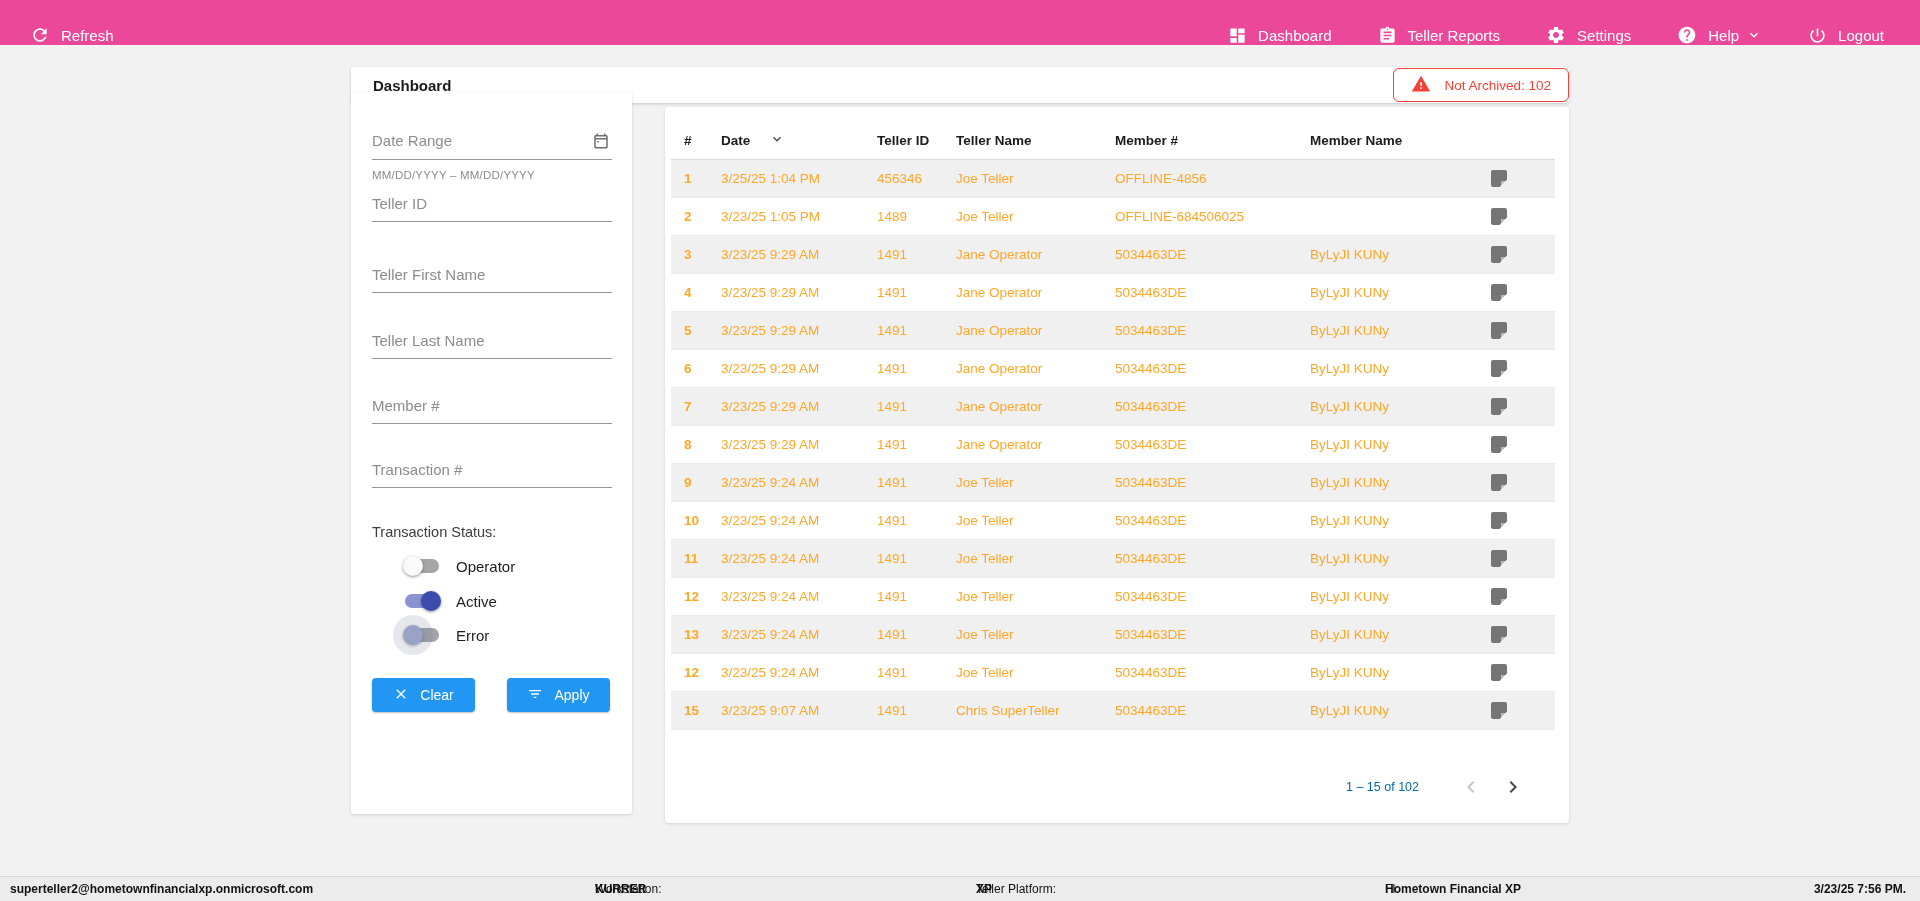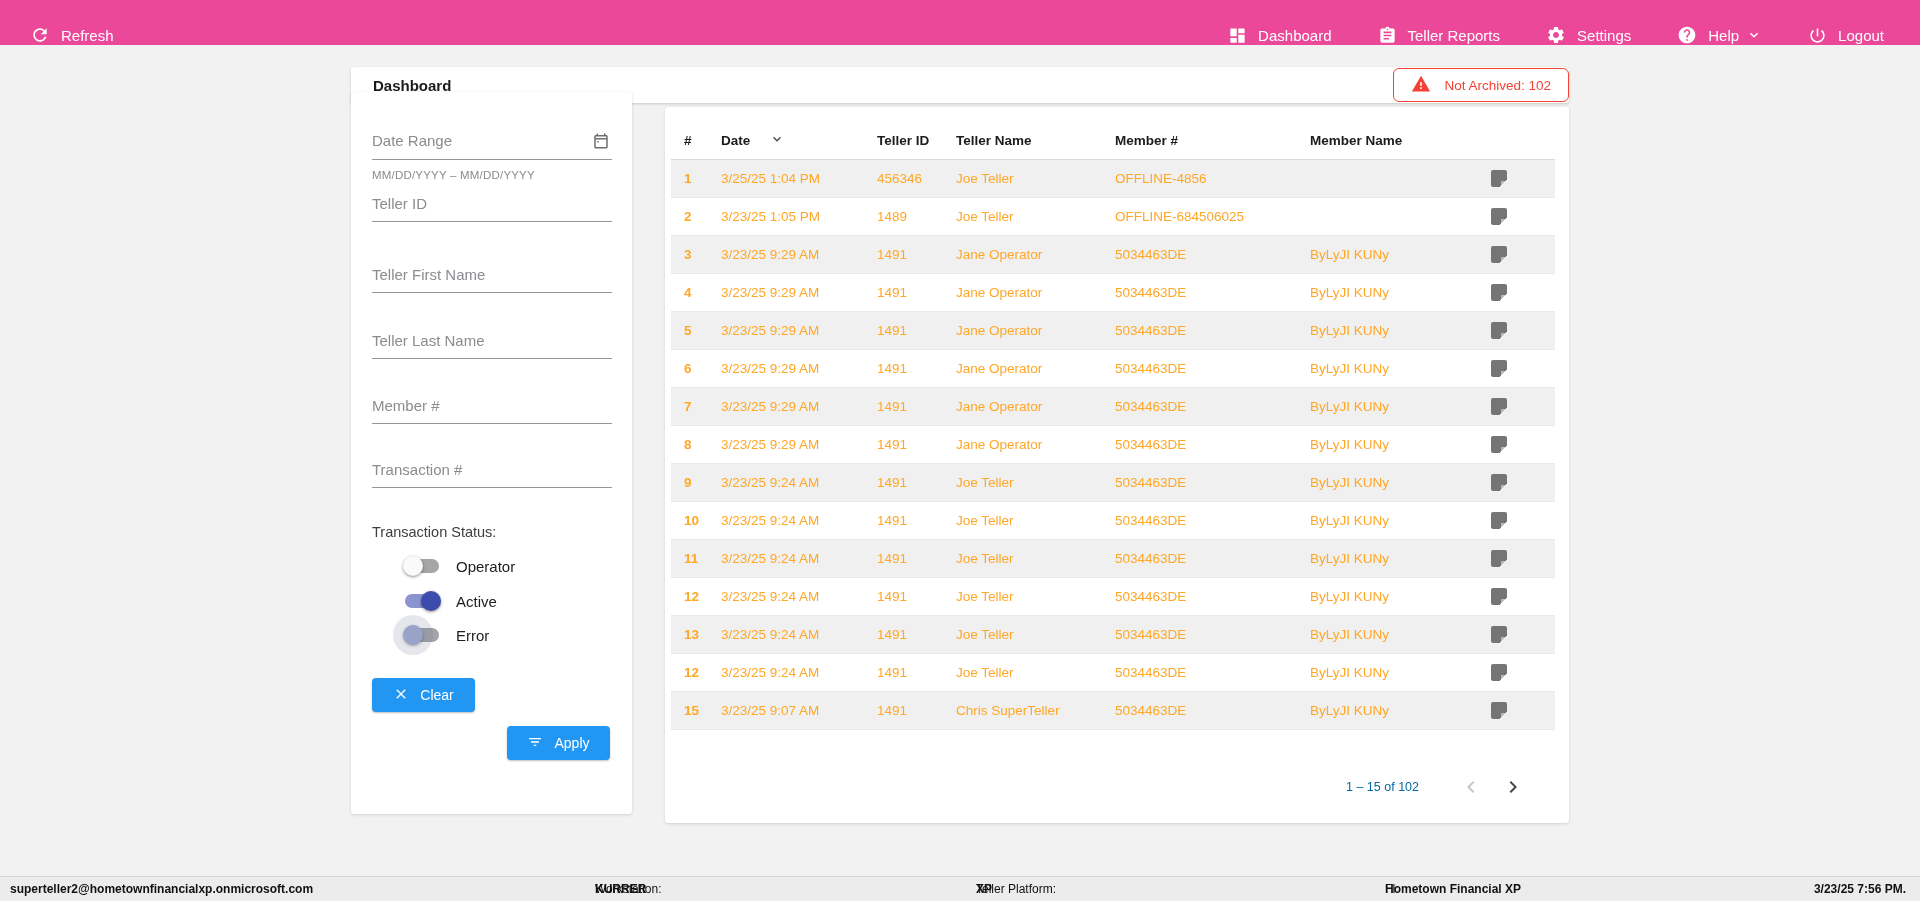--- a/index.html
+++ b/index.html
@@ -68,21 +68,21 @@
   .sw-active .knob { background:#3c4cad; }
   .sw-error .track { background:#a3a3a8; }
   .sw-error .knob { background:#99a3c8; box-shadow:0 0 0 10px rgba(110,120,150,.18), 0 1px 3px rgba(0,0,0,.35); }
   .btn {
     position:absolute; top:586px; width:103px; height:34px; border:none; border-radius:4px;
     background:#2196f3; color:#fff; font-size:14px; font-family:"Liberation Sans",sans-serif;
     display:flex; align-items:center; justify-content:center; gap:11px; cursor:pointer;
     box-shadow:0 1px 2px rgba(0,0,0,.25);
   }
   .btn-clear { left:21px; }
-  .btn-apply { left:156px;margin-top:48px; }
+  .btn-apply { left:156px; }
   
   .table-card {
     position:absolute; left:665px; top:107px; width:904px; height:716px;
     background:#fff; border-radius:3px; box-shadow:0 1px 3px rgba(0,0,0,.14);
   }
   .grid-head, .trow {
     display:grid; grid-template-columns:50px 156px 79px 159px 195px 181px 1fr;
     align-items:center;
   }
   .grid-head {

